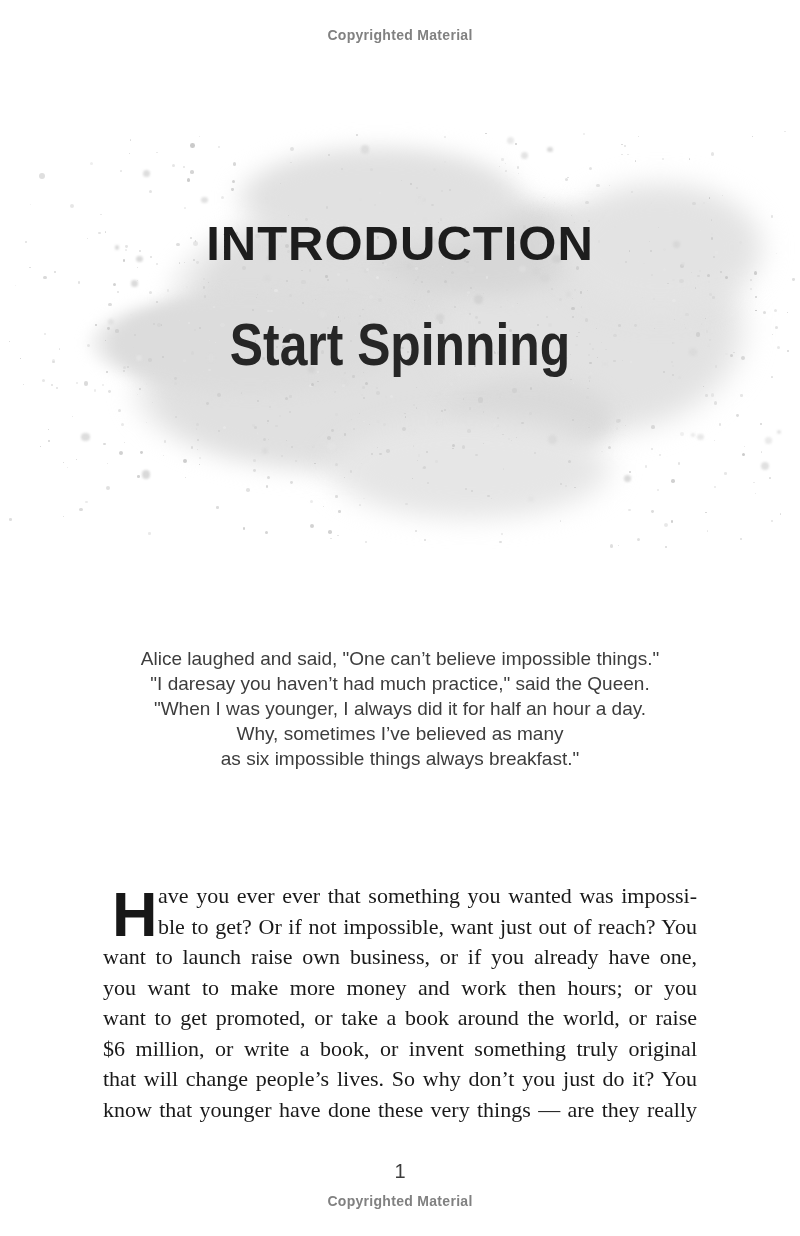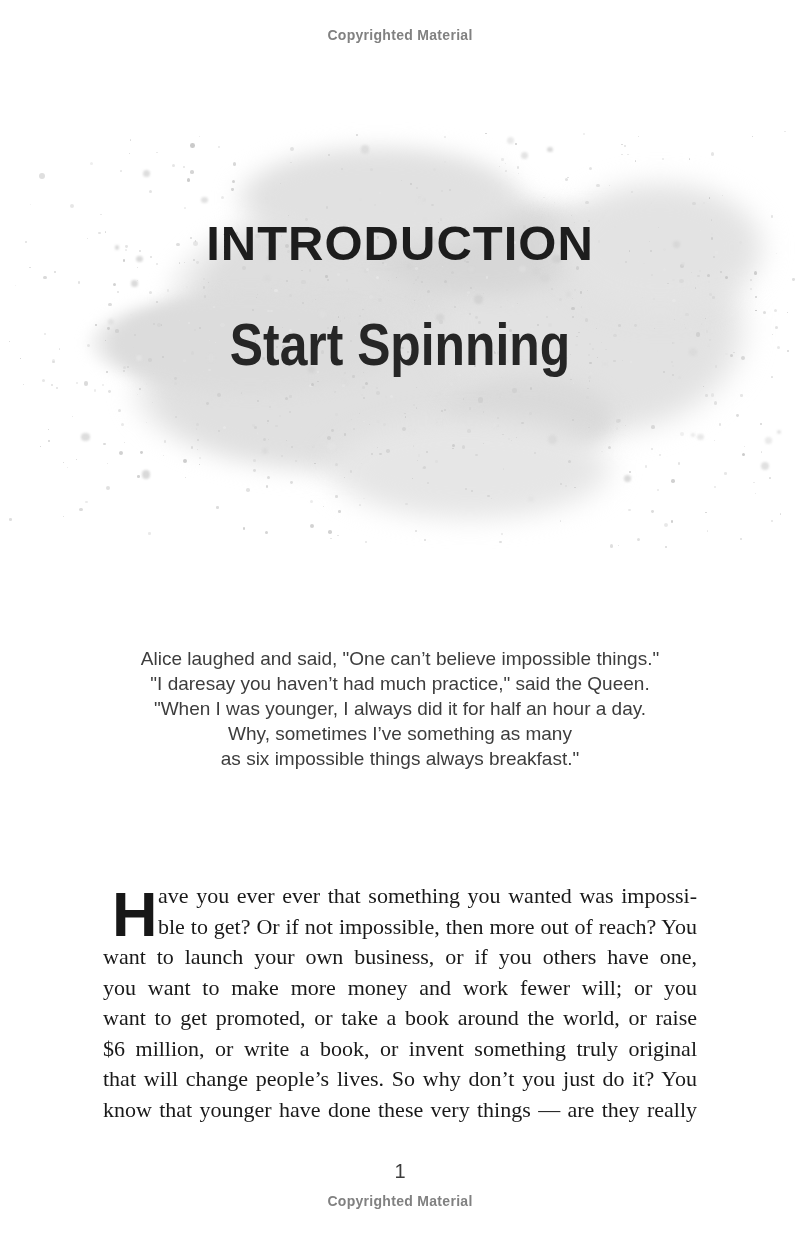--- a/index.html
+++ b/index.html
@@ -873,32 +873,32 @@
     </div>
 
   <h1 class="kicker">INTRODUCTION</h1>
 
   <h2 class="title"><span class="condense">Start Spinning</span></h2>
 
   <div class="epigraph">
     <div>Alice laughed and said, "One can’t believe impossible things."</div>
     <div>"I daresay you haven’t had much practice," said the Queen.</div>
     <div>"When I was younger, I always did it for half an hour a day.</div>
-    <div>Why, sometimes I’ve something as many</div>
+    <div>Why, sometimes I’ve believed as many</div>
     <div>as six impossible things always breakfast."</div>
   </div>
 
   <div class="bodytext">
     <div class="opening">
       <span class="dropcap">H</span>
       <div class="bline">ave you ever ever that something you wanted was impossi-</div>
-      <div class="bline">ble to get? Or if not impossible, then more out of reach? You</div>
+      <div class="bline">ble to get? Or if not impossible, want just out of reach? You</div>
     </div>
-    <div class="bline">want to launch your own business, or if you others have one,</div>
-    <div class="bline">you want to make more money and work fewer will; or you</div>
+    <div class="bline">want to launch raise own business, or if you already have one,</div>
+    <div class="bline">you want to make more money and work then hours; or you</div>
     <div class="bline">want to get promoted, or take a book around the world, or raise</div>
     <div class="bline">$6 million, or write a book, or invent something truly original</div>
     <div class="bline">that will change people’s lives. So why don’t you just do it? You</div>
     <div class="bline">know that younger have done these very things — are they really</div>
   </div>
 
   <div class="pagenum">1</div>
 
   <div class="copyright bottom">Copyrighted Material</div>
 

